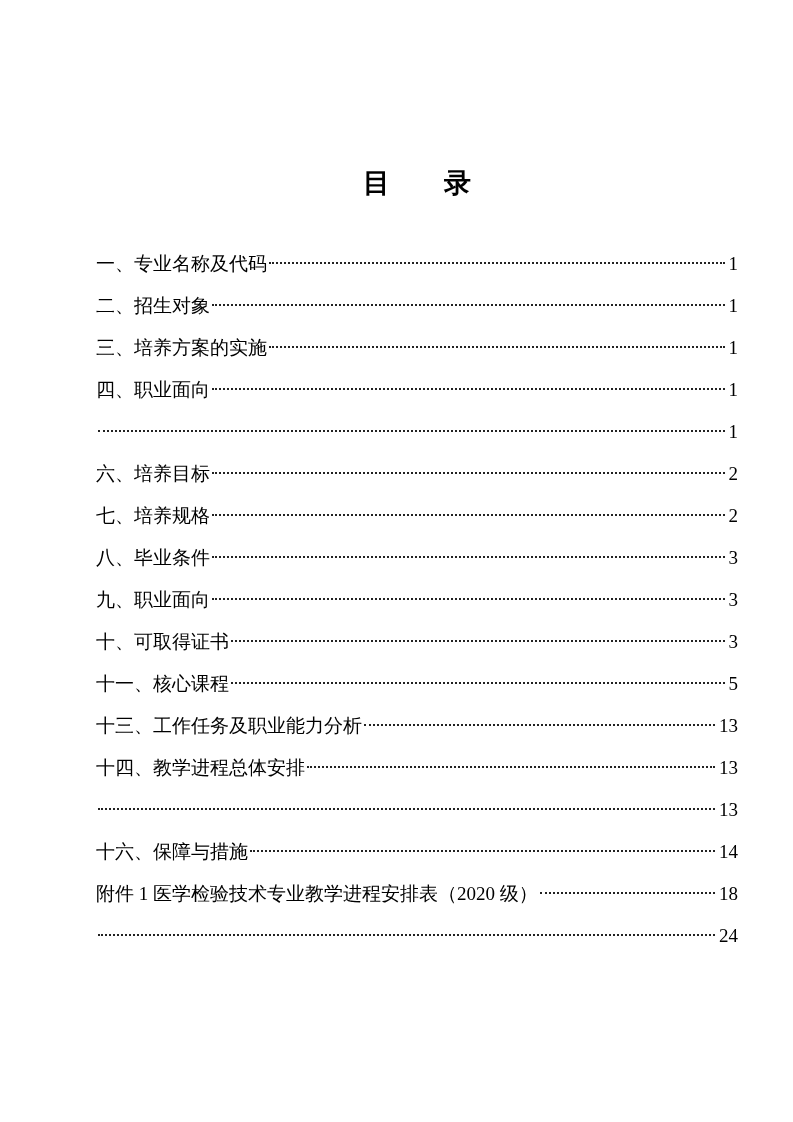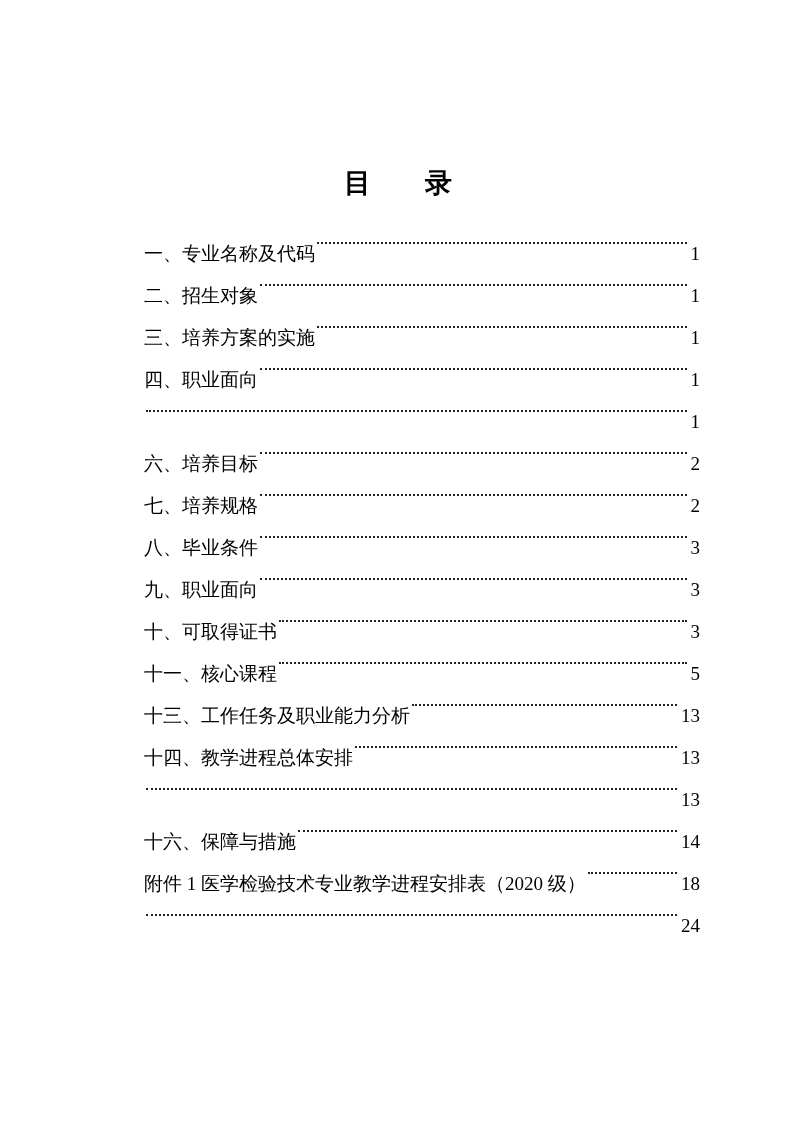--- a/index.html
+++ b/index.html
@@ -8,45 +8,44 @@
     padding: 0;
     background: #ffffff;
   }
   .page {
     position: relative;
     width: 793px;
     height: 1122px;
     margin: 0 auto;
     background: #ffffff;
     color: #000000;
-    padding: 170px 93px 0 96px;
+    padding: 170px 55px 0 96px;
     font-family: "Liberation Serif", "DejaVu Serif", serif;
     overflow: hidden;
   }
   .doc-title {
     margin: 0;
     text-align: center;
     font-family: "Liberation Sans", "DejaVu Sans", sans-serif;
     font-weight: 700;
     font-size: 27px;
     line-height: 1;
     white-space: pre;
     color: #000000;
   }
   .toc {
     margin-top: 46px;
   }
   .toc-row {
     display: flex;
-    align-items: flex-start;
+    align-items: center;
     height: 42px;
     font-size: 19px;
     line-height: 1.15;
     cursor: pointer;
-    margin-left: 48px;
   }
   .toc-label {
     white-space: nowrap;
     flex: 0 0 auto;
   }
   .toc-dots {
     flex: 1 1 auto;
     min-width: 16px;
     margin: 0 4px 0 2px;
     border-bottom: 2px dotted #222222;

